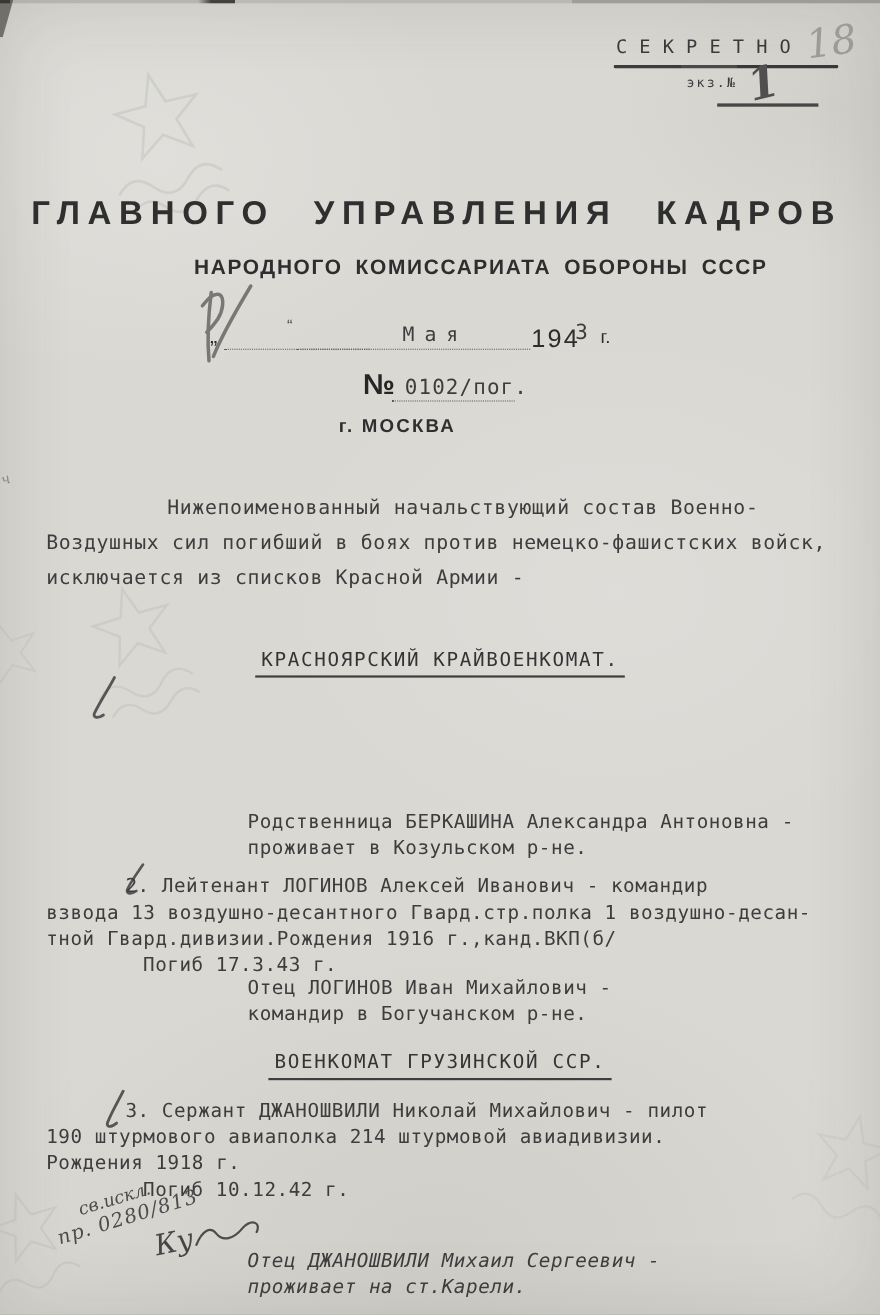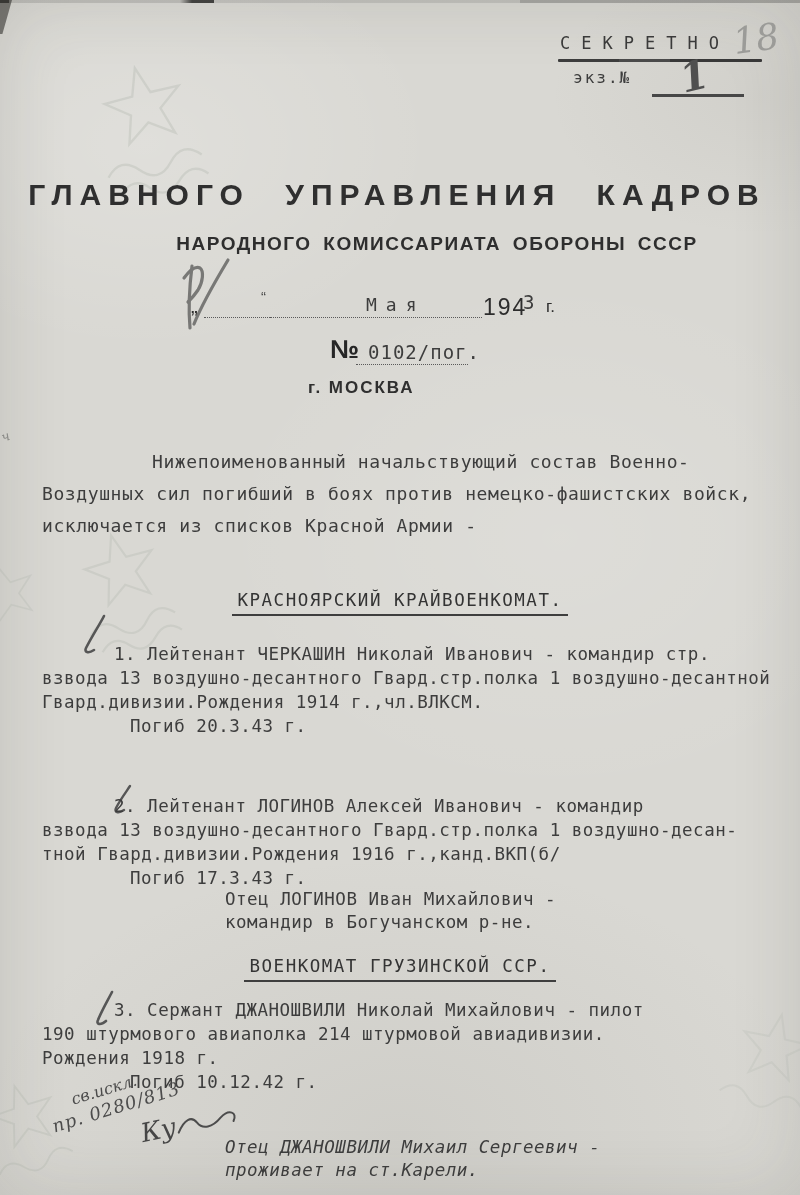--- a/index.html
+++ b/index.html
@@ -34,21 +34,21 @@
   
   .typed{font-family:"DejaVu Sans Mono", monospace;color:#3d3d3d;}
   .printed{font-family:"Liberation Sans", sans-serif;color:#2d2d2d;}
   .hand{font-family:"DejaVu Serif", serif;font-style:italic;color:#5a5a5a;}
   .pencil{font-family:"DejaVu Serif", serif;font-style:italic;color:#9b9b98;}
 
   .secret{left:560px;top:33px;font-size:17px;letter-spacing:11px;color:#3a3a3a;white-space:nowrap;}
   .secret-underline{left:558px;top:59px;width:204px;height:3px;
     background:linear-gradient(90deg,#3c3c3c 0 30%, #4a4a4a 30% 55%, #383838 55% 100%);border-radius:1px;}
   .page-num{left:733px;top:18px;font-size:36px;transform:rotate(-8deg);}
-  .copy-label{left:573px;top:68px;font-size:16px;letter-spacing:2px;}
+  .copy-label{left:624px;top:68px;font-size:12px;letter-spacing:2px;}
   .copy-underscore{left:652px;top:94px;width:92px;height:2.5px;background:#474747;}
   .copy-num{left:680px;top:52px;font-size:40px;color:#4f4f4f;transform:rotate(-14deg);font-weight:bold;}
 
   .title1{left:0;top:106px;width:774px;text-align:center;font-size:52px;font-weight:bold;letter-spacing:15px;color:#2e2e2e;}
   .title2{left:0;top:178px;width:794px;text-align:center;font-size:30px;font-weight:bold;letter-spacing:7px;word-spacing:20px;color:#2f2f2f;}
   .title3{left:0;top:233px;width:794px;text-align:center;font-size:19px;font-weight:bold;letter-spacing:1.5px;word-spacing:5px;color:#2e2e2e;margin-left:40px;}
 
   .quote-open{left:191px;top:295px;font-size:20px;}
   .quote-close{left:261px;top:288px;font-size:15px;color:#4a4a4a;}
   .dotline{border-bottom:1.5px dotted #5a5a5a;height:1px;}
@@ -174,25 +174,23 @@
 
   <div class="abs typed sec-title sec1">
     <span>КРАСНОЯРСКИЙ КРАЙВОЕНКОМАТ.</span>
   </div>
 
   <div class="abs check chk1">
     <svg width="40" height="44" viewBox="0 0 40 44" fill="none" stroke="#565656" stroke-width="2.6" stroke-linecap="round">
       <path d="M26,2 C22,10 14,22 8,34 C6,38 10,40 16,36"></path>
     </svg>
   </div>
-  <div class="abs typed entry e1">
-    <div class="ind1">1. Лейтенант ЧЕРКАШИН Николай Иванович - командир стр.</div>
-    <div>взвода 13 воздушно-десантного Гвард.стр.полка 1 воздушно-десантной</div>
-    <div>Гвард.дивизии.Рождения 1914 г.,чл.ВЛКСМ.</div>
-    <div class="ind2">Погиб 20.3.43 г.</div>
+  <div class="abs typed relative r1">
+    <div>Родственница БЕРКАШИНА Александра Антоновна -</div>
+    <div>проживает в Козульском р-не.</div>
   </div>
 
   <div class="abs check chk2">
     <svg width="36" height="36" viewBox="0 0 36 36" fill="none" stroke="#565656" stroke-width="2.4" stroke-linecap="round">
       <path d="M22,2 C18,8 12,16 8,24 C6,28 10,30 16,26"></path>
     </svg>
   </div>
   <div class="abs typed entry e2">
     <div class="ind1">2. Лейтенант ЛОГИНОВ Алексей Иванович - командир</div>
     <div>взвода 13 воздушно-десантного Гвард.стр.полка 1 воздушно-десан-</div>

